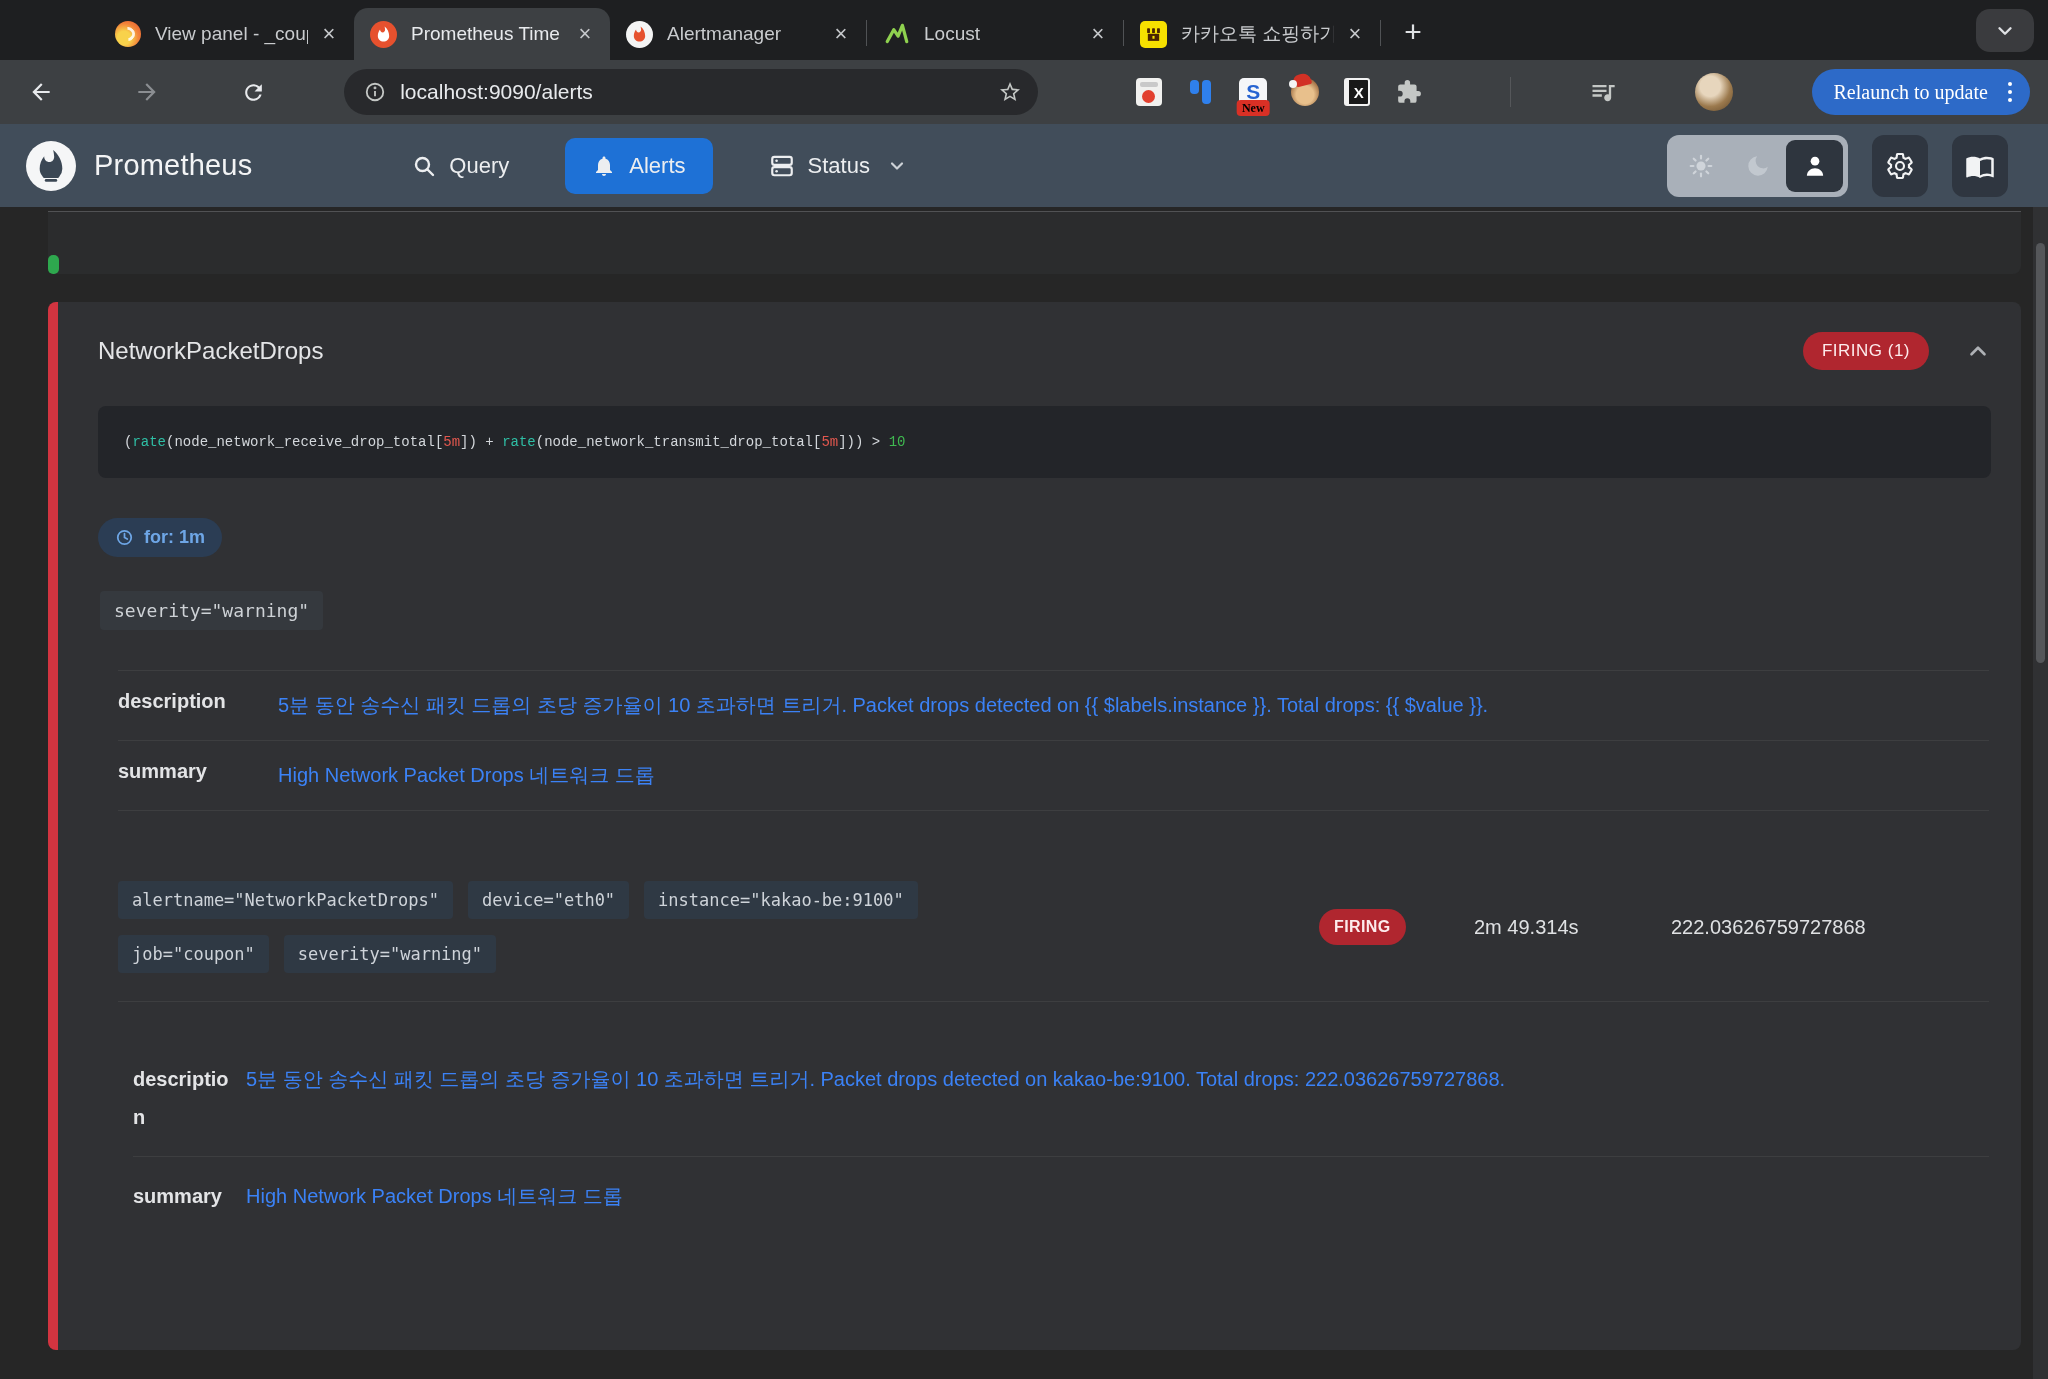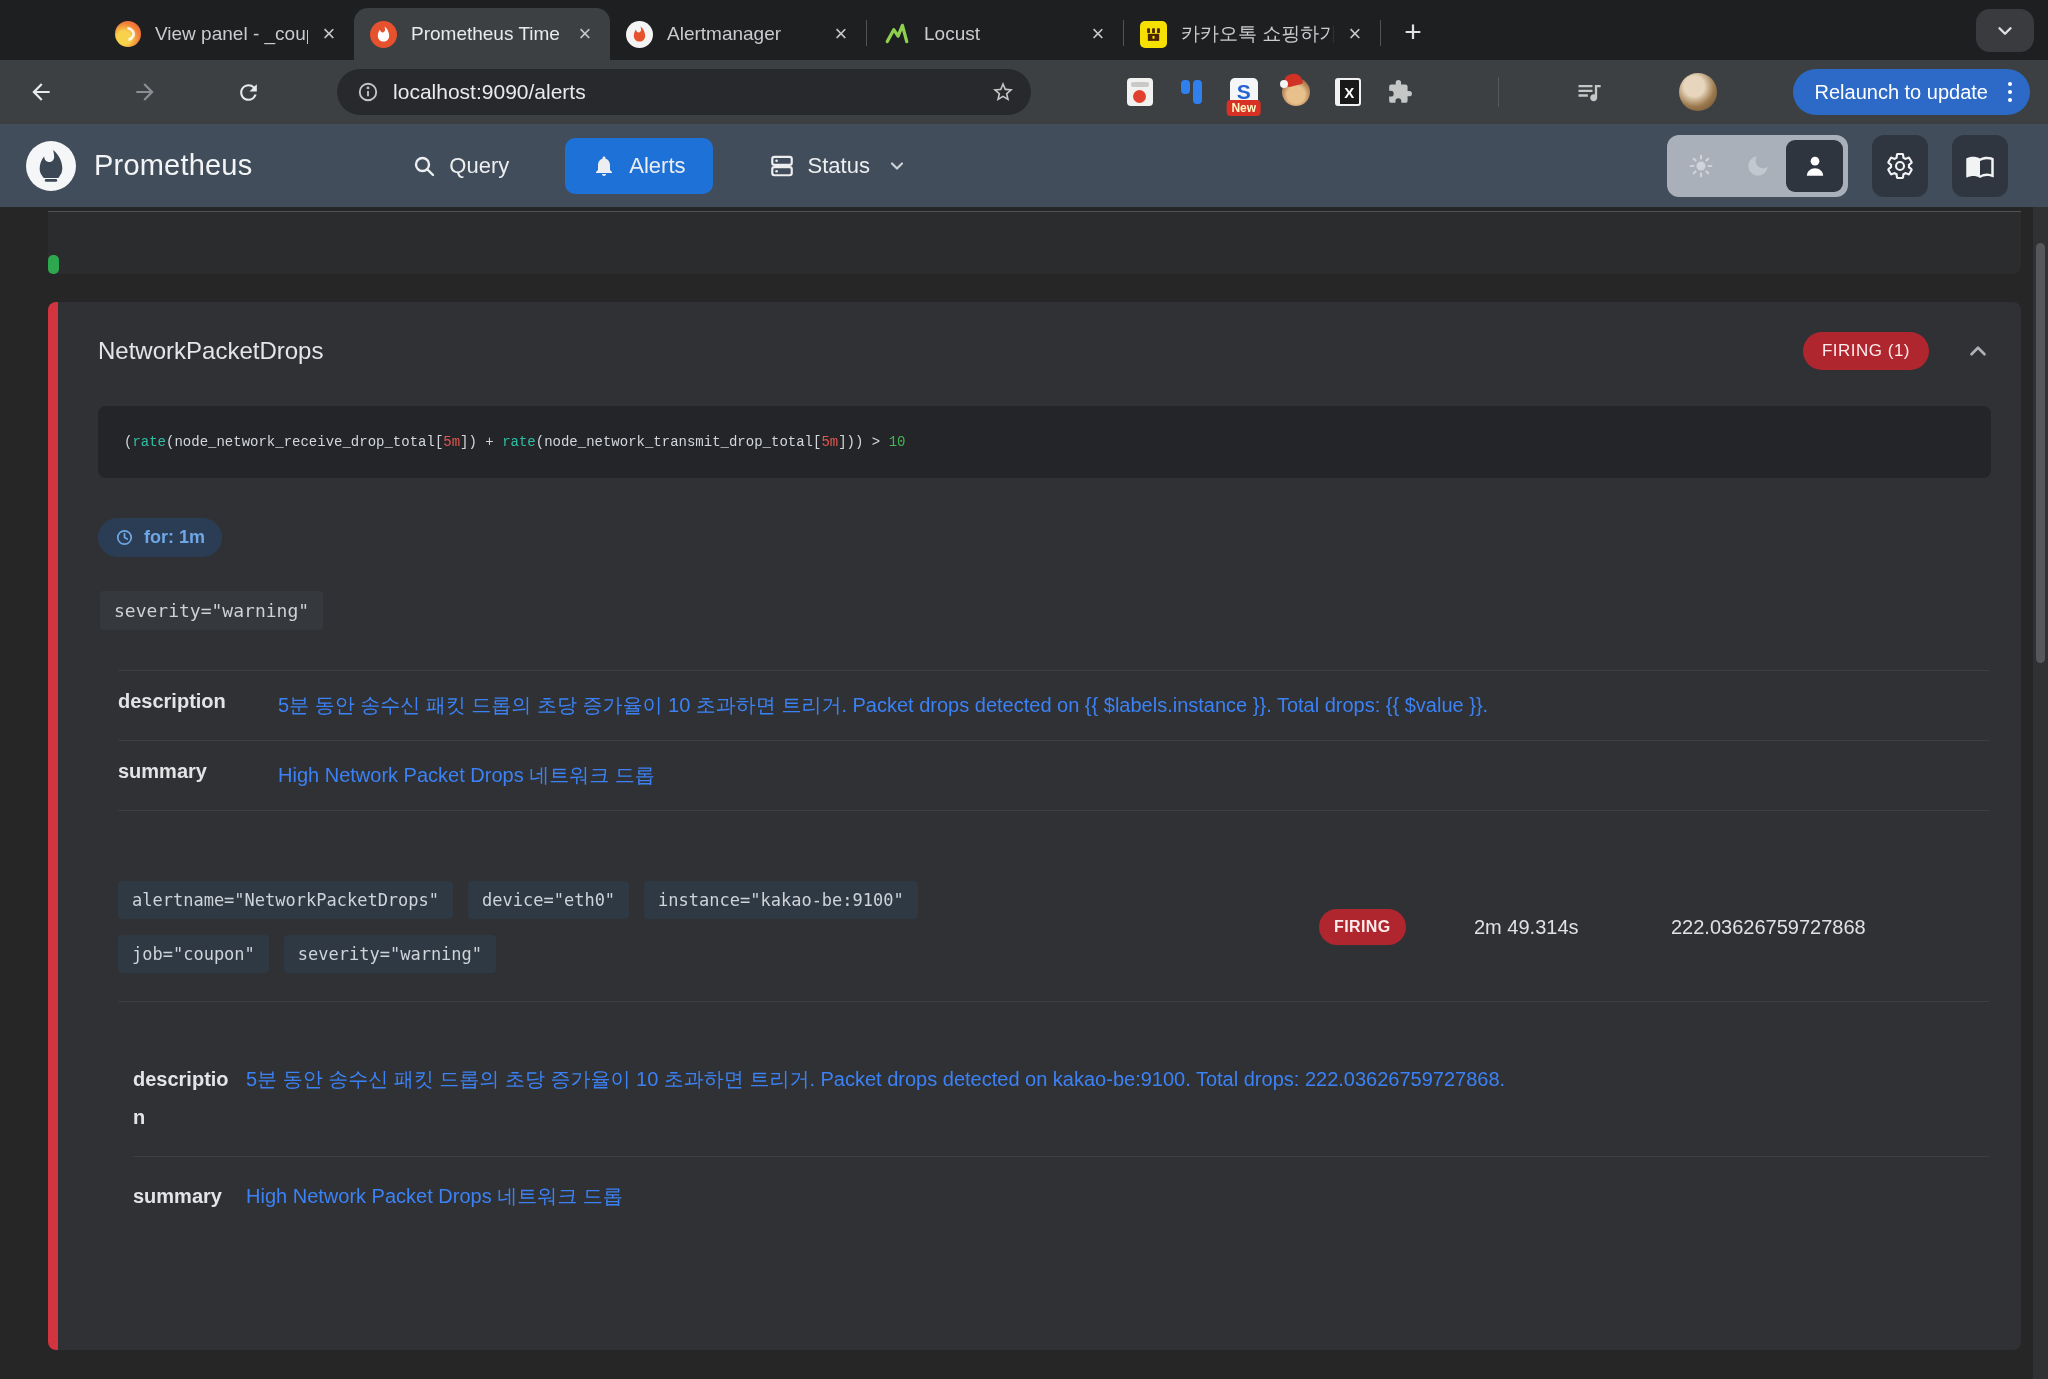--- a/index.html
+++ b/index.html
@@ -40,30 +40,30 @@
   .urlbar .star { margin-left:auto; color:#c4c7c5; }
   .ext-row { display:flex; align-items:center; gap:22px; margin-left:36px; }
   .ext-icon { width:30px; height:30px; display:flex; align-items:center; justify-content:center; position:relative; }
   .ext-shot { width:26px; height:28px; background:#f1f1ef; border-radius:4px; position:relative; }
   .ext-shot::before { content:""; position:absolute; left:4px; right:4px; top:4px; height:5px; background:#c9c9c9; border-radius:2px; }
   .ext-shot::after { content:""; position:absolute; left:6px; bottom:3px; width:13px; height:13px; border-radius:50%; background:#e2402f; }
   .ext-bars { position:relative; width:26px; height:28px; }
   .ext-bars::before { content:""; position:absolute; left:2px; top:2px; width:9px; height:14px; border-radius:4px; background:#2f80ed; }
   .ext-bars::after { content:""; position:absolute; right:3px; top:2px; width:9px; height:24px; border-radius:4px; background:#2f80ed; }
   .ext-s { width:28px; height:28px; background:#f5f6f8; border-radius:5px; color:#2663d1; font-weight:bold; font-size:21px; display:flex; align-items:center; justify-content:center; }
-  .ext-badge { position:absolute; left:50%; transform:translateX(-50%); bottom:-9px; background:#d93025; color:#fef9c3; font-size:12px; font-weight:bold; padding:2px 5px; border-radius:4px; line-height:1; }
+  .ext-badge { position:absolute; left:50%; transform:translateX(-50%); bottom:-9px; background:#d93025; color:#000000; font-size:12px; font-weight:bold; padding:2px 5px; border-radius:4px; line-height:1;font-family:Liberation Serif, serif; }
   .ext-monkey { width:28px; height:28px; border-radius:50%; background:radial-gradient(circle at 50% 60%, #e8c08c 0 40%, #9c6b3f 75%); position:relative; }
   .ext-monkey::before { content:""; position:absolute; left:2px; top:-4px; width:18px; height:12px; background:#d23125; border-radius:8px 10px 2px 6px; transform:rotate(-14deg); }
   .ext-monkey::after { content:""; position:absolute; left:-2px; top:2px; width:8px; height:8px; background:#f4f4f4; border-radius:50%; }
   .ext-book { width:26px; height:28px; background:#191919; border:2px solid #f2f2f2; border-left-width:5px; border-radius:3px; color:#ffffff; font-size:15px; font-weight:bold; display:flex; align-items:center; justify-content:center; }
   .ext-puzzle { color:#c4c7c5; }
   .toolbar-sep { width:1px; height:30px; background:#55575a; margin:0 18px 0 26px; }
   .media-btn { color:#c4c7c5; margin-right:18px; }
   .avatar { width:38px; height:38px; border-radius:50%; background:radial-gradient(circle at 40% 35%, #e7d6bd 0 30%, #9c7a4e 60%, #5f4628 100%); flex:0 0 auto; }
-  .relaunch { height:46px; margin-left:18px; background:var(--relaunch-blue,#2d6ac8); border-radius:23px; display:flex; align-items:center; padding:0 14px 0 22px; color:#ffffff; font-size:20px; flex:0 0 auto; }
+  .relaunch { height:46px; margin-left:18px; background:var(--relaunch-blue,#2d6ac8); border-radius:23px; display:flex; align-items:center; padding:0 14px 0 22px; color:#ffffff; font-size:20px; flex:0 0 auto;font-family:Liberation Serif, serif; }
   .kebab { display:flex; flex-direction:column; gap:4px; margin-left:16px; padding:4px; }
   .kebab i { width:4px; height:4px; border-radius:50%; background:#ffffff; }
 
   
   .promnav { height:83px; background:#414d5a; display:flex; align-items:center; padding:0 40px 0 26px; }
   .prom-logo { width:50px; height:50px; border-radius:50%; background:#f5f6f7; color:#3b4754; display:flex; align-items:center; justify-content:center; flex:0 0 auto; }
   .brand { color:#f3f4f5; font-size:29px; margin-left:18px; letter-spacing:.2px; }
   .promnav-items { display:flex; align-items:center; gap:46px; margin-left:150px; }
   .pnav-item { display:flex; align-items:center; gap:13px; color:#eceef0; font-size:22px; padding:14px 10px; border-radius:10px; }
   .pnav-item.active { background:var(--accent-blue,#1e71d6); padding:15px 27px; }

